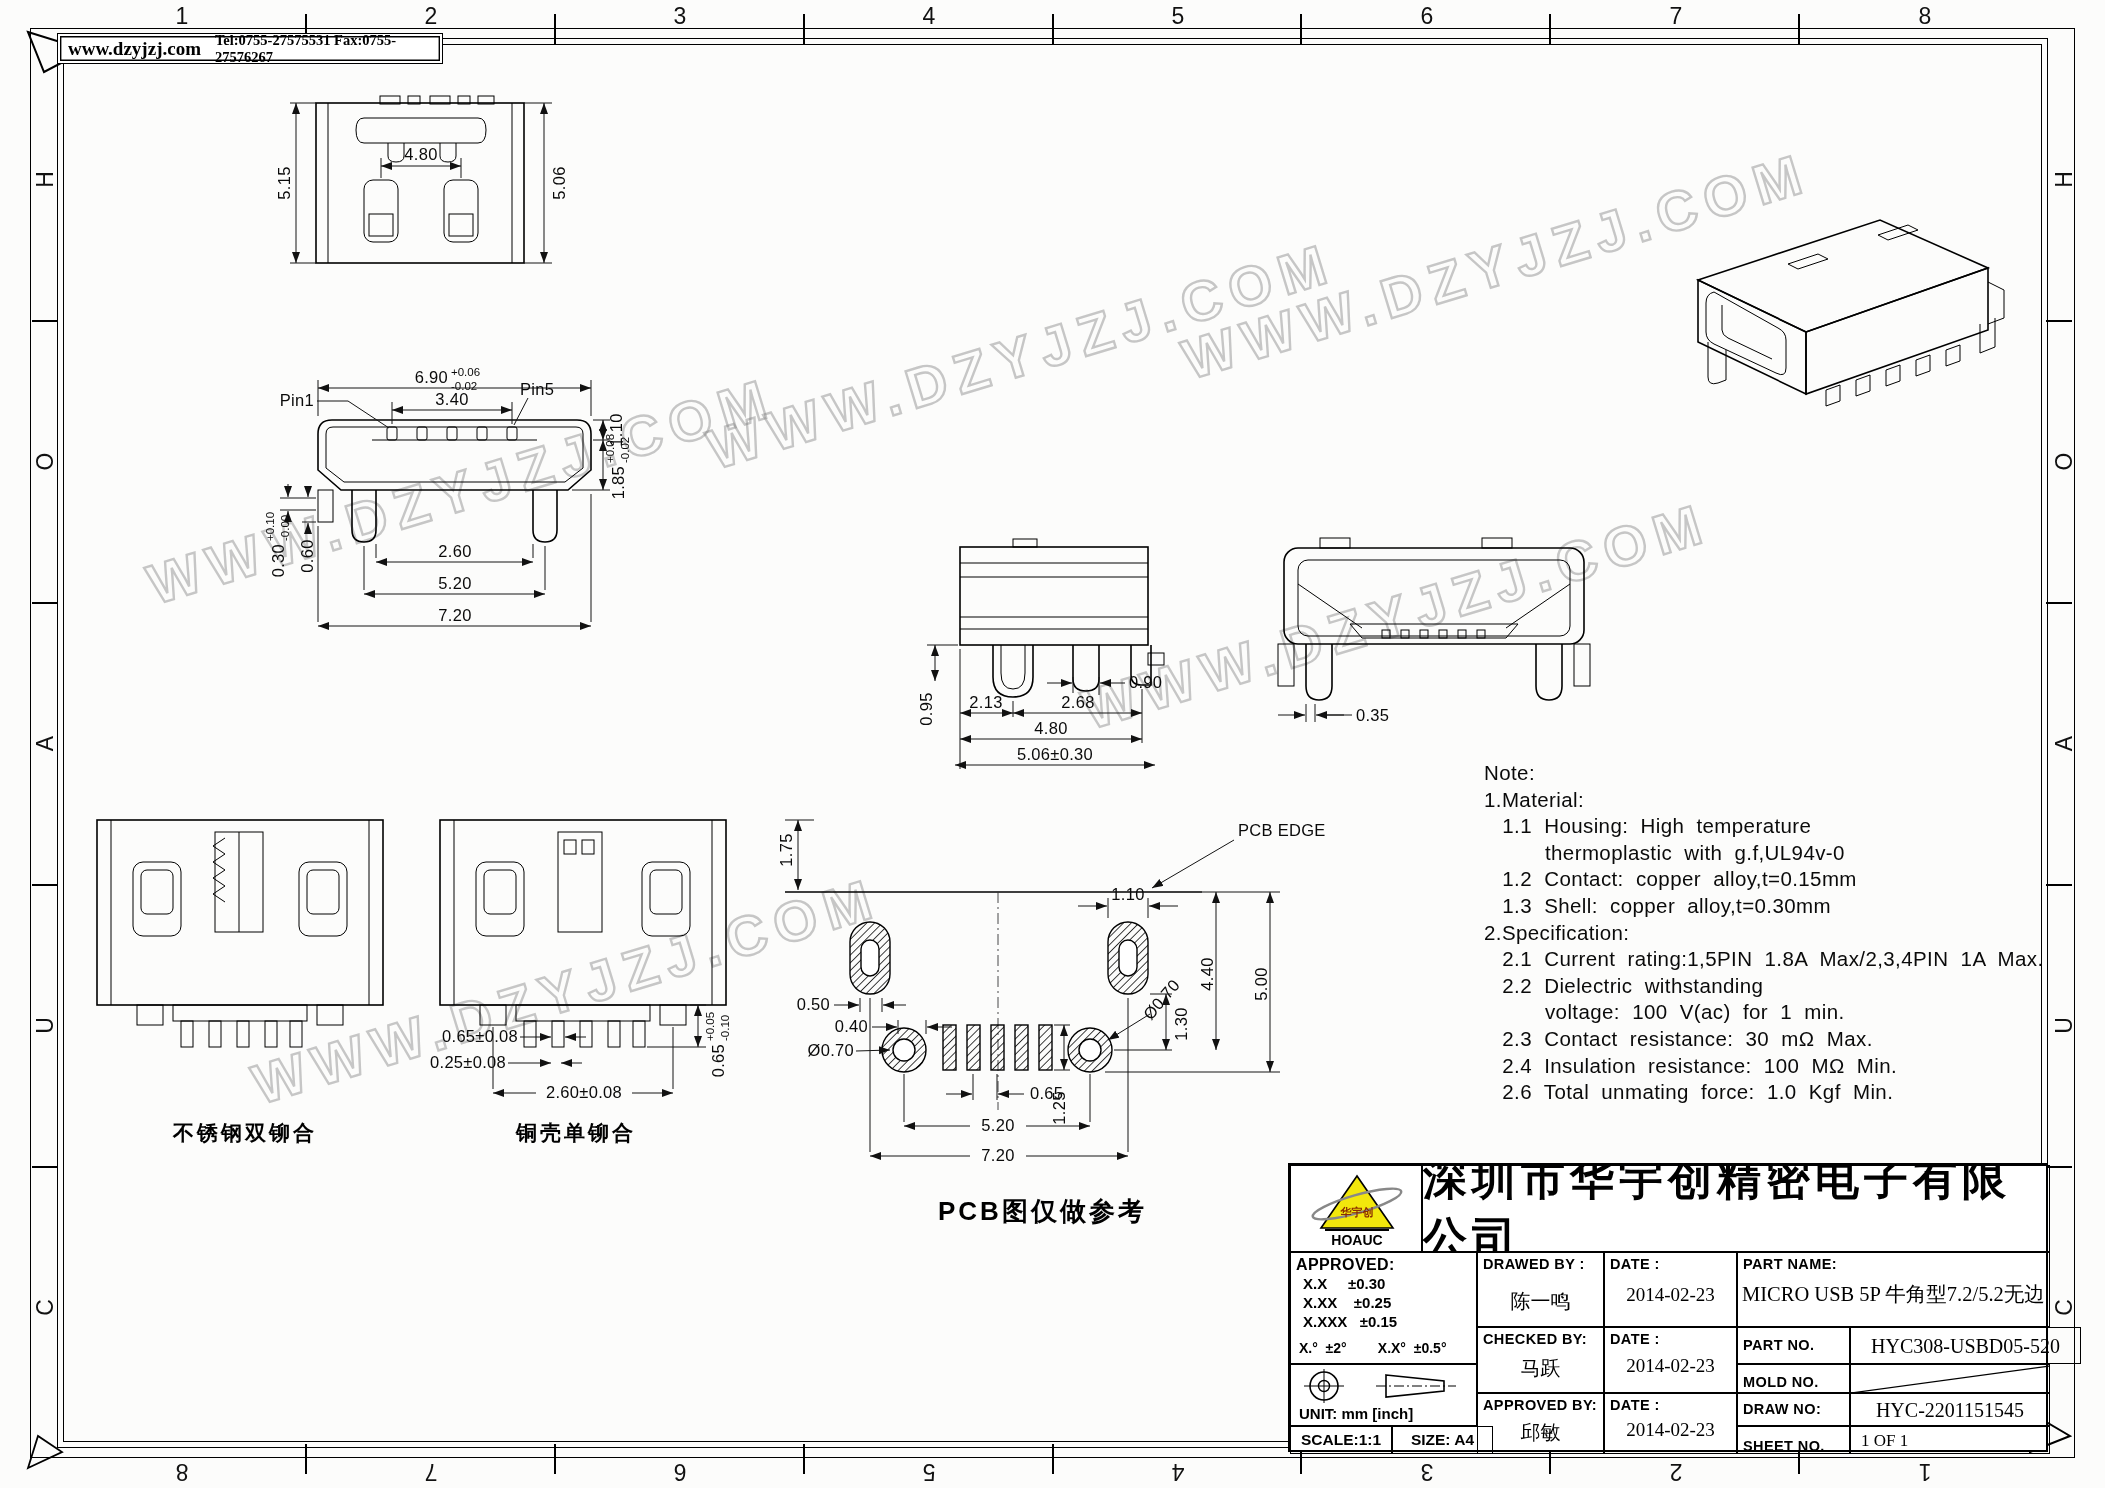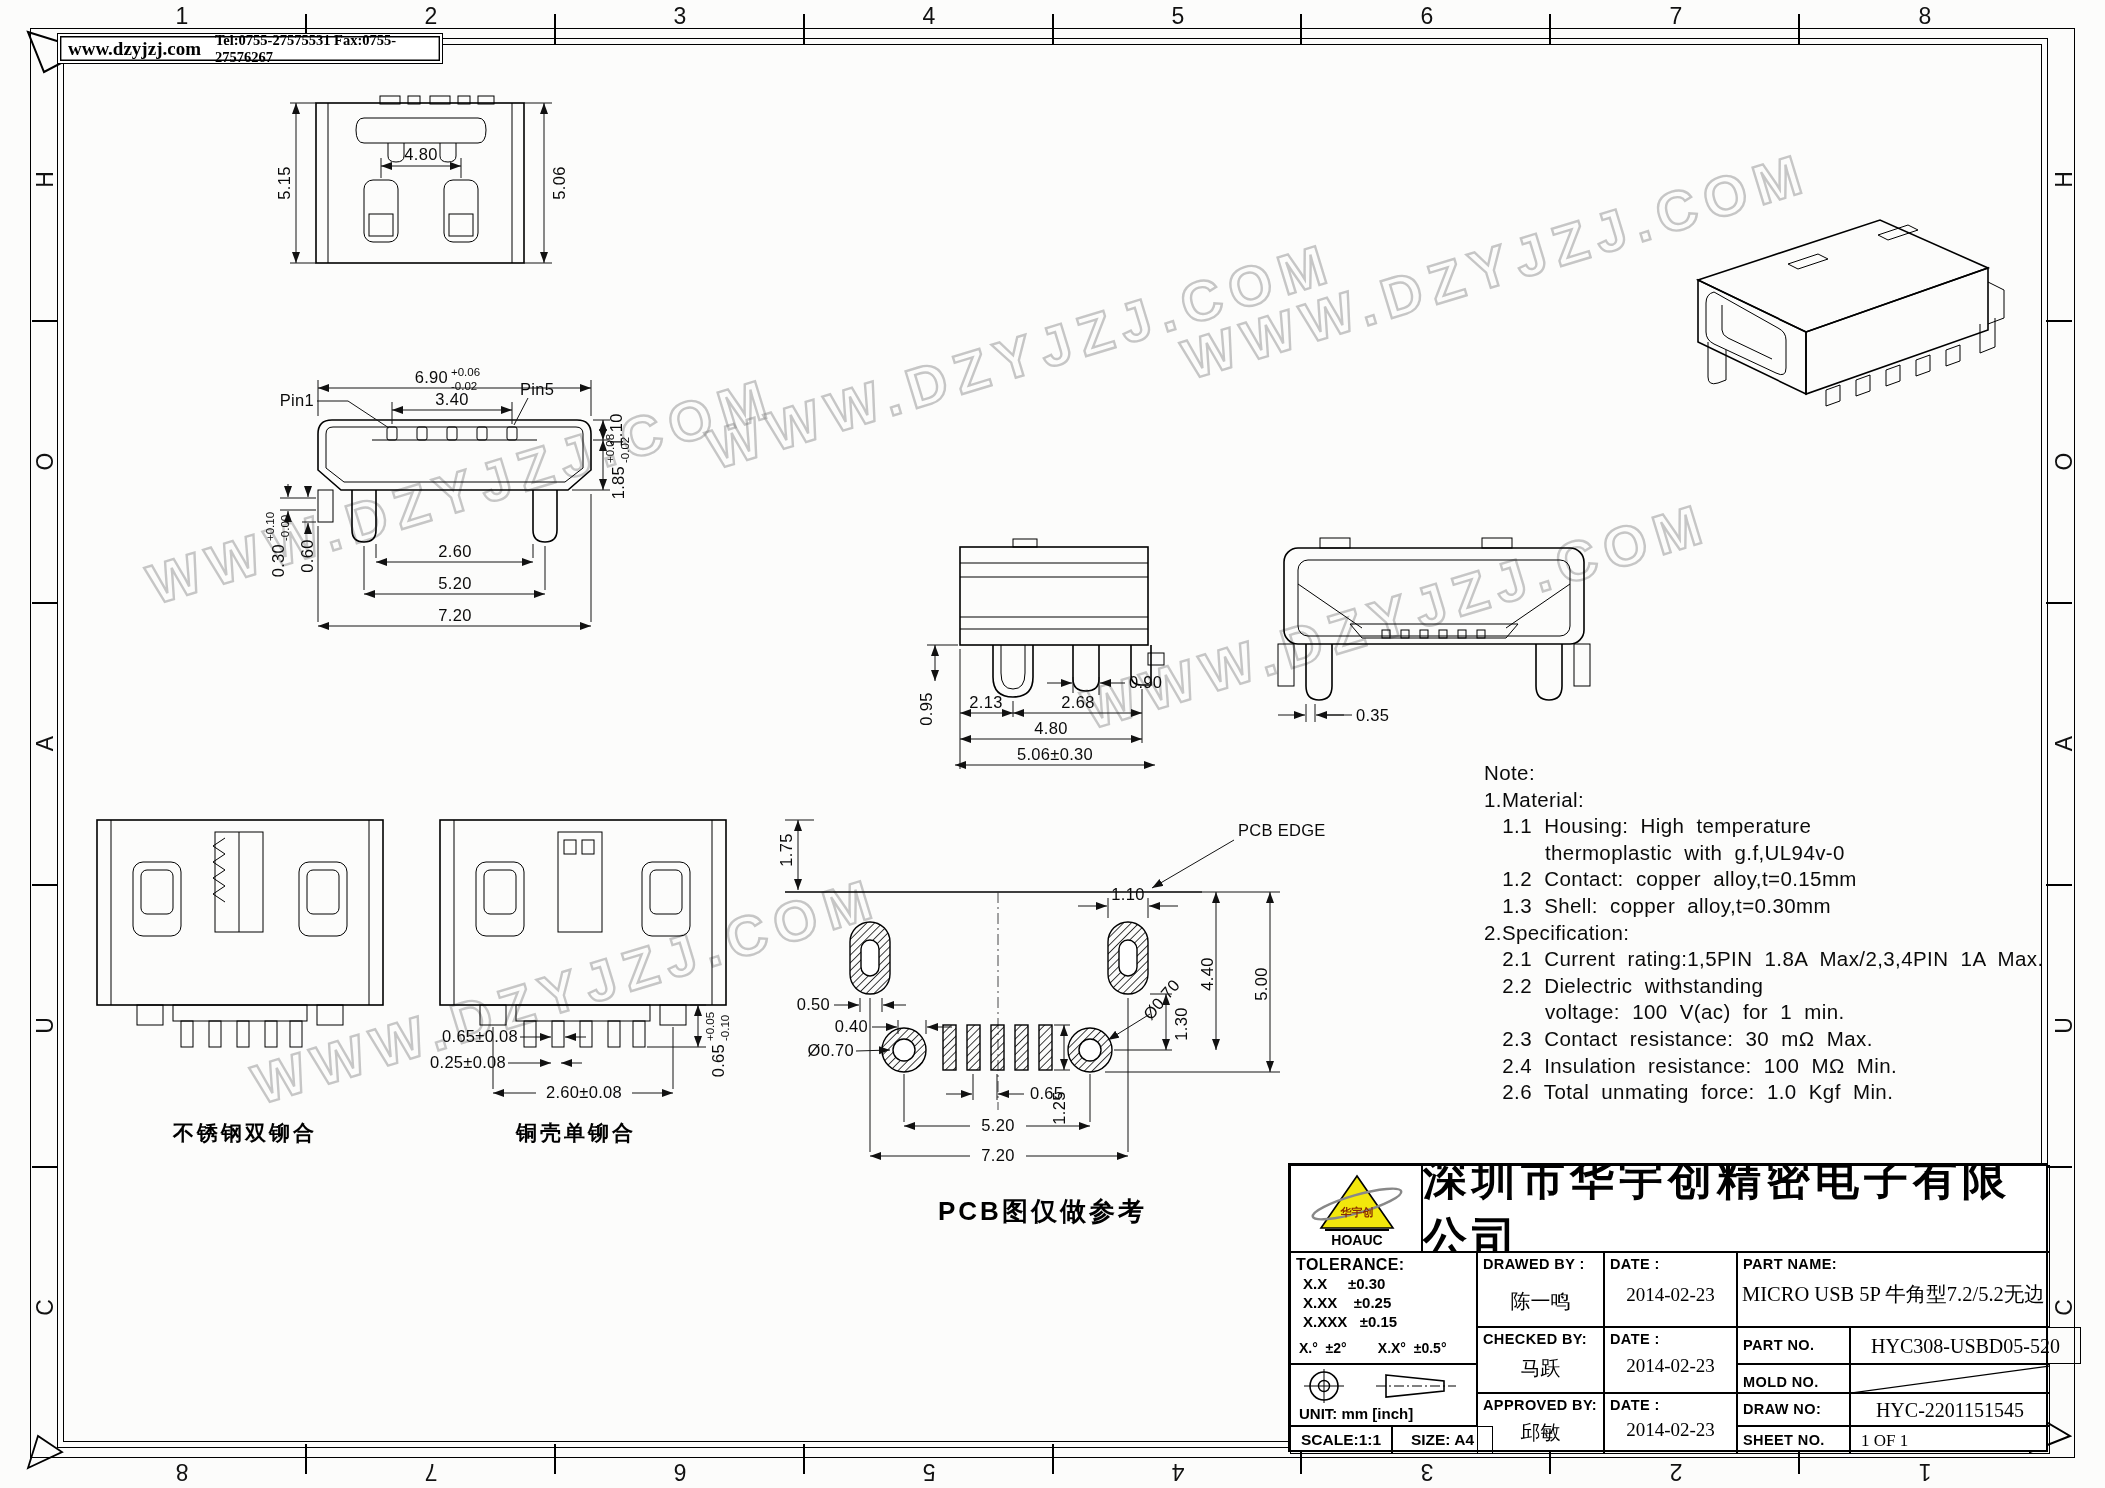--- a/index.html
+++ b/index.html
@@ -488,21 +488,21 @@
         <polygon points="66,10 30,62 102,62" fill="#f2e70c" stroke="#000" stroke-width="1.6"></polygon>
         <ellipse cx="66" cy="38" rx="46" ry="9" fill="none" stroke="#888" stroke-width="2.5" transform="rotate(-16 66 38)"></ellipse>
         <text x="66" y="50" text-anchor="middle" style="font:bold 11px 'Liberation Sans',sans-serif" fill="#8a2b00">华宇创</text>
         <text x="66" y="79" text-anchor="middle" style="font:bold 14px 'Liberation Sans',sans-serif" fill="#000">HOAUC</text>
         <line x1="34" y1="64" x2="98" y2="64" stroke="#000" stroke-width="2"></line>
       </svg>
     </div>
     <div class="cell company" style="left:132px;top:0;width:628px;height:87px">深圳市华宇创精密电子有限公司</div>
 
     <div class="cell" style="left:0;top:87px;width:187px;height:112px">
-      <div class="tb-label" style="font-size:16px">TOLERANCE:</div>
+      <div class="tb-label" style="font-size:16px">APPROVED:</div>
       <div class="tol-line">X.X     ±0.30</div>
       <div class="tol-line">X.XX    ±0.25</div>
       <div class="tol-line">X.XXX   ±0.15</div>
       <div class="tol-ang">X.°  ±2°        X.X°  ±0.5°</div>
     </div>
     <div class="cell" style="left:0;top:199px;width:187px;height:62px">
       <svg width="180" height="38" style="left:3px;top:2px">
         <circle cx="30" cy="19" r="14" fill="none" stroke="#000" stroke-width="1.6"></circle>
         <circle cx="30" cy="19" r="5.5" fill="none" stroke="#000" stroke-width="1.4"></circle>
         <line x1="10" y1="19" x2="50" y2="19" stroke="#000" stroke-width="1"></line>
@@ -563,20 +563,20 @@
       <div class="tb-label">DATE :</div>
       <div class="tb-val" style="margin-top:6px;font-size:19px">2014-02-23</div>
     </div>
     <div class="cell" style="left:447px;top:228px;width:113px;height:33px">
       <div class="tb-label" style="padding-top:7px">DRAW NO:</div>
     </div>
     <div class="cell" style="left:560px;top:228px;width:200px;height:33px">
       <div class="tb-val" style="margin-top:5px;font-size:20px">HYC-2201151545</div>
     </div>
     <div class="cell" style="left:447px;top:261px;width:113px;height:28px">
-      <div class="tb-label" style="padding-top:5px">SHEET NO.</div>
+      <div class="tb-label" style="padding-top:11px">SHEET NO.</div>
     </div>
     <div class="cell" style="left:560px;top:261px;width:200px;height:28px">
       <div class="tb-val" style="margin-top:4px;font-size:17px;text-align:left;padding-left:10px">1 OF 1</div>
     </div>
   </div>
 
 </div>
 
 </body></html>

